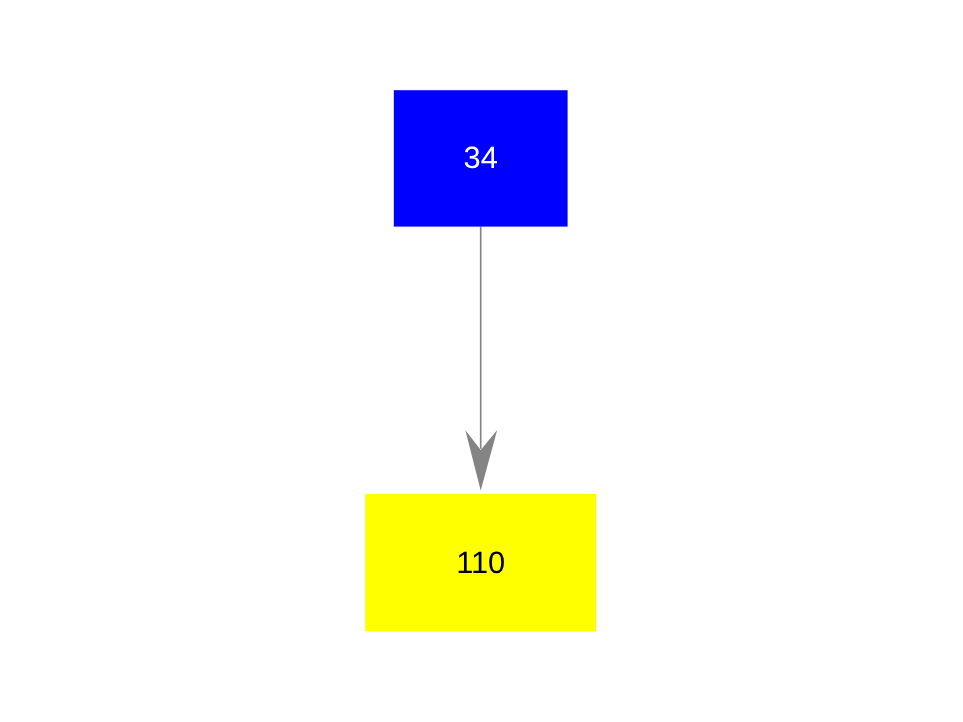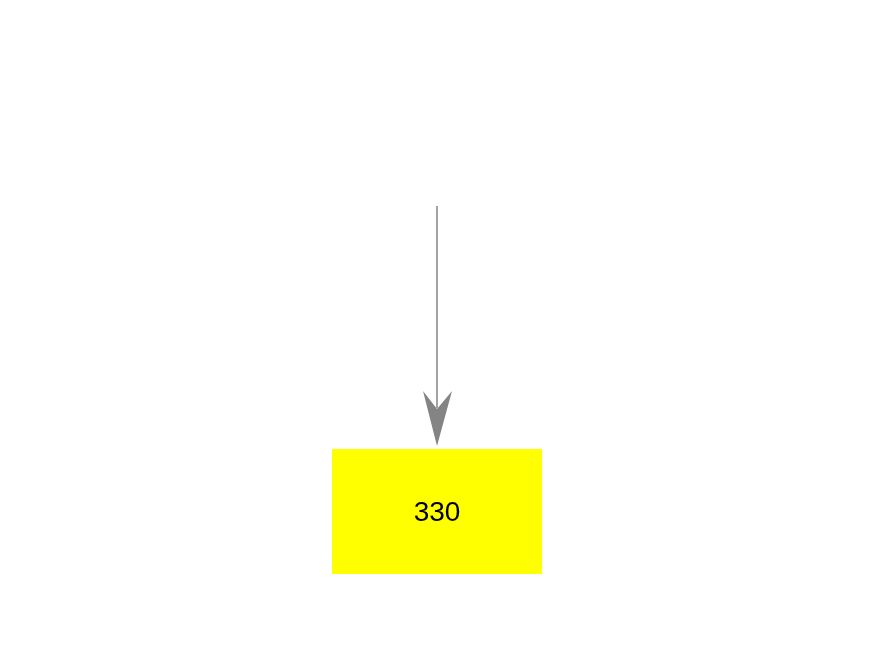--- a/index.html
+++ b/index.html
@@ -48,18 +48,21 @@
 </head>
 <body>
 
 <div id="canvas">
 
   <svg id="edge-layer" width="875" height="656" viewBox="0 0 875 656">
     <line x1="437" y1="206" x2="437" y2="408" stroke-width="1.5" stroke="#848484"></line>
     <polygon points="423,391 437,409 452,391 437,446" fill="#848484"></polygon>
   </svg>
 
+  <div class="node" id="node-top" style="background-color: rgb(0, 0, 255); color: rgb(255, 255, 255);">
+    <span>34</span>
+  </div>
 
   <div class="node" id="node-bottom" style="background-color: rgb(255, 255, 0); color: rgb(0, 0, 0);">
-    <span>330</span>
+    <span>110</span>
   </div>
 
 </div>
 
 </body></html>

